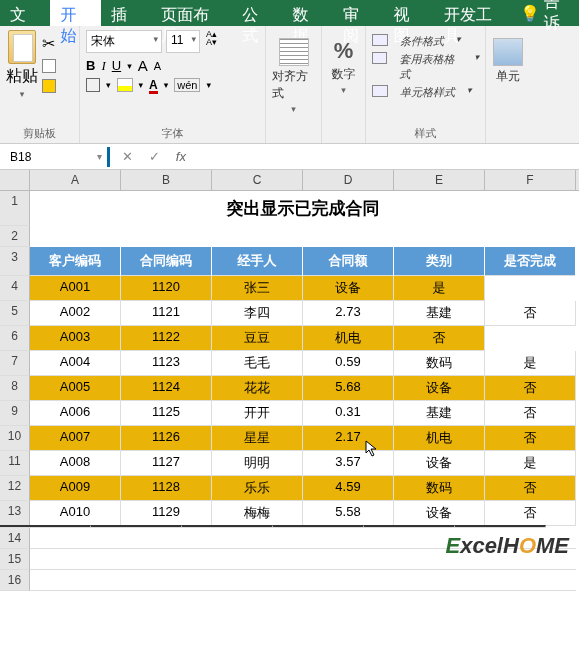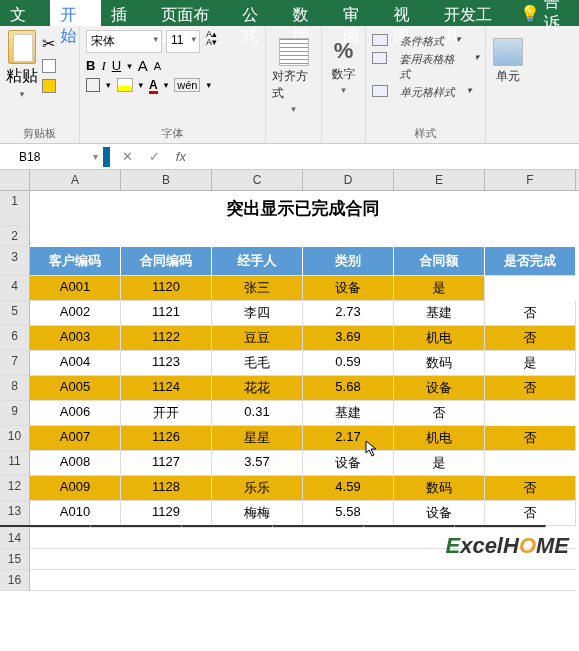--- a/index.html
+++ b/index.html
@@ -43,21 +43,21 @@
 
 .align-big, .num-big, .cell-big { display: flex; flex-direction: column; align-items: center; gap: 2px; font-size: 12px; color: #333; padding-top: 8px; }
 .big-icon { width: 30px; height: 28px; border: 1px solid #bbb; background: #fff; }
 .pct-icon { font-size: 22px; color: #555; font-weight: bold; }
 
 .styles-list { display: flex; flex-direction: column; gap: 3px; font-size: 11px; color: #444; padding-top: 4px; }
 .style-item { display: flex; align-items: flex-start; gap: 12px; font-style: italic; }
 .style-sw { width: 16px; height: 12px; border: 1px solid #888; background: #eef; }
 
 .namebox-row { display: flex; align-items: center; border-bottom: 1px solid #ccc; height: 26px; background: #fff; }
-.namebox { width: 110px; border-right: 7px solid #0369a1; padding: 3px 19px; font-size: 12px; position: relative; }
+.namebox { width: 110px; border-right: 3px solid #0369a1; padding: 3px 10px; font-size: 12px; position: relative; }
 .namebox::after { content: "▾"; position: absolute; right: 5px; top: 4px; font-size: 10px; color: #888; }
 .fx-bar { display: flex; align-items: center; gap: 16px; padding: 0 12px; color: #888; font-size: 13px; }
 .fx-x { color: #888; }
 .fx-v { color: #888; }
 .fx-fx { font-style: italic; color: #666; }
 
 .sheet { position: relative; }
 .colhdr { display: flex; background: #e6e6e6; border-bottom: 1px solid #bbb; }
 .corner { width: 30px; height: 20px; border-right: 1px solid #bbb; background: #e6e6e6; }
 .ch { flex: 0 0 91px; height: 20px; border-right: 1px solid #bbb; text-align: center; font-size: 12px; color: #444; line-height: 20px; }
@@ -233,22 +233,22 @@
         <div class="cell"></div>
         <div class="cell"></div>
         <div class="cell"></div>
         <div class="cell"></div>
       </div>
       <div class="row thead">
         <div class="rh">3</div>
         <div class="cell">客户编码</div>
         <div class="cell">合同编码</div>
         <div class="cell">经手人</div>
+        <div class="cell">合同额</div>
         <div class="cell">类别</div>
-        <div class="cell">合同额</div>
         <div class="cell">是否完成</div>
       </div>
       <div class="row data-odd">
         <div class="rh">4</div>
         <div class="cell">A001</div>
         <div class="cell">1120</div>
         <div class="cell">张三</div>
         <div class="cell">设备</div>
         <div class="cell">是</div>
       </div>
@@ -259,21 +259,20 @@
         <div class="cell">李四</div>
         <div class="cell">2.73</div>
         <div class="cell">基建</div>
         <div class="cell">否</div>
       </div>
       <div class="row data-odd">
         <div class="rh">6</div>
         <div class="cell">A003</div>
         <div class="cell">1122</div>
         <div class="cell">豆豆</div>
-        <div class="cell">3.69</div>
         <div class="cell">机电</div>
         <div class="cell">否</div>
       </div>
       <div class="row data-even">
         <div class="rh">7</div>
         <div class="cell">A004</div>
         <div class="cell">1123</div>
         <div class="cell">毛毛</div>
         <div class="cell">0.59</div>
         <div class="cell">数码</div>
@@ -284,38 +283,40 @@
         <div class="cell">A005</div>
         <div class="cell">1124</div>
         <div class="cell">花花</div>
         <div class="cell">5.68</div>
         <div class="cell">设备</div>
         <div class="cell">否</div>
       </div>
       <div class="row data-even">
         <div class="rh">9</div>
         <div class="cell">A006</div>
+        <div class="cell">1125</div>
         <div class="cell">开开</div>
         <div class="cell">0.31</div>
         <div class="cell">基建</div>
         <div class="cell">否</div>
       </div>
       <div class="row data-odd">
         <div class="rh">10</div>
         <div class="cell">A007</div>
         <div class="cell">1126</div>
         <div class="cell">星星</div>
         <div class="cell">2.17</div>
         <div class="cell">机电</div>
         <div class="cell">否</div>
       </div>
       <div class="row data-even">
         <div class="rh">11</div>
         <div class="cell">A008</div>
         <div class="cell">1127</div>
+        <div class="cell">明明</div>
         <div class="cell">3.57</div>
         <div class="cell">设备</div>
         <div class="cell">是</div>
       </div>
       <div class="row data-odd">
         <div class="rh">12</div>
         <div class="cell">A009</div>
         <div class="cell">1128</div>
         <div class="cell">乐乐</div>
         <div class="cell">4.59</div>

